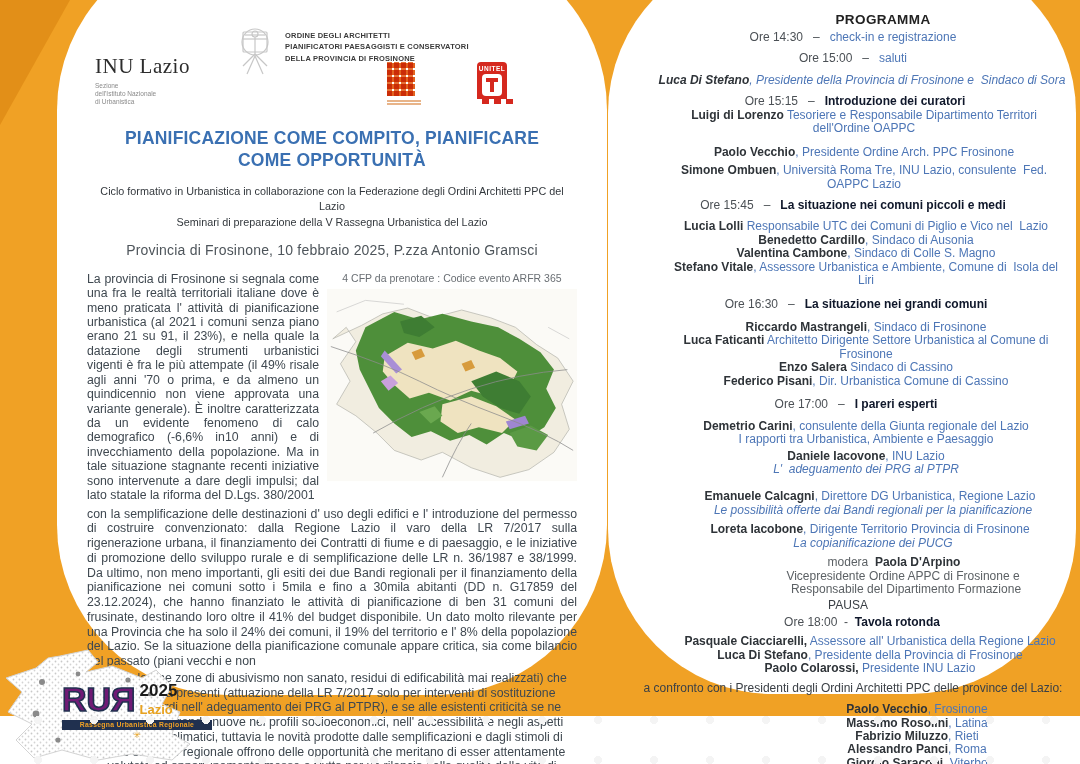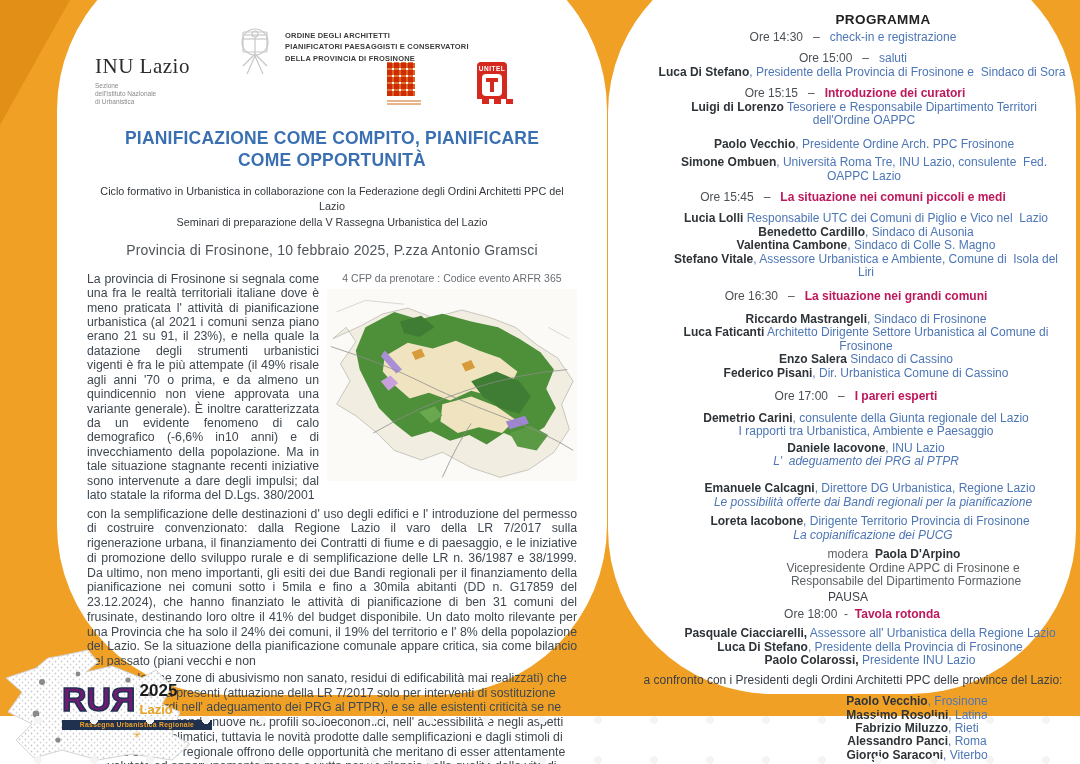--- a/index.html
+++ b/index.html
@@ -51,21 +51,21 @@
   .para-wide{margin-top:4px;font-size:12.3px;color:#3f4850;text-align:justify;line-height:1.2;}
   .para-tail{margin-top:2px;font-size:12.3px;color:#3f4850;text-align:center;line-height:1.2;
              padding:0 10px;}
 
   
   .pr-inner{position:absolute;left:0;top:52px;width:100%;height:694px;box-sizing:border-box;
             padding:12px 10px 0 22px;text-align:center;}
   .prog-heading{font-size:13.5px;font-weight:bold;color:#222;letter-spacing:.4px;margin-left:70px;}
   .prow{font-size:12px;line-height:1.12;white-space:pre-wrap;color:#3b4046;}
   .s-t{color:#4b5055;}
-  .s-b{font-weight:bold;color:#be185d;}
+  .s-b{font-weight:bold;color:#0f172a;}
   .s-n{font-weight:bold;color:#2e3338;}
   .s-r{color:#4d76b6;}
   .s-i{color:#4d76b6;font-style:italic;}
   .s-d{color:#3b4046;}
   .s-g{color:#5c6165;}
   .s-bl{color:#4d76b6;}
 
   
   .rur-badge{position:absolute;left:0px;top:648px;width:240px;height:116px;}
   .rur-overlay{position:absolute;left:62px;top:34px;}
@@ -181,21 +181,21 @@
       <div class="para-tail">attuati, larghe zone di abusivismo non sanato, residui di edificabilità mai realizzati) che come realtà presenti (attuazione della LR 7/2017 solo per interventi di sostituzione edilizia, ritardi nell' adeguamento dei PRG al PTPR), e se alle esistenti criticità se ne vanno aggiungendo nuove nei profili socioeconomici, nell' accessibilità e negli aspetti ambientali e climatici, tuttavia le novità prodotte dalle semplificazioni e dagli stimoli di livello statale e regionale offrono delle opportunità che meritano di esser attentamente valutate ed opportunamente messe a frutto per un rilancio della qualità della vita di città e territori.</div>
     </div>
   </div>
 
   <div class="panel panel-right">
     <div class="pr-inner">
       <div class="prog-heading">PROGRAMMA</div>
       <div id="program-rows">
           <div class="prow" style="margin-top: 4px; padding-left: 10px;"><span class="s-t">Ore 14:30   –   </span><span class="s-bl">check-in e registrazione</span></div>
           <div class="prow" style="margin-top: 8px; padding-left: 10px;"><span class="s-t">Ore 15:00   –   </span><span class="s-bl">saluti</span></div>
-          <div class="prow" style="margin-top: 0; padding-left: 28px;"><span class="s-n">Luca Di Stefano</span><span class="s-r">, Presidente della Provincia di Frosinone e  Sindaco di Sora</span></div>
+          <div class="prow" style="margin-top: 8px; padding-left: 28px; font-style: italic;"><span class="s-n">Luca Di Stefano</span><span class="s-r">, Presidente della Provincia di Frosinone e  Sindaco di Sora</span></div>
           <div class="prow" style="margin-top: 8px; padding-left: 14px;"><span class="s-t">Ore 15:15   –   </span><span class="s-b">Introduzione dei curatori</span></div>
           <div class="prow" style="margin-top: 0px; padding-left: 32px;"><span class="s-n">Luigi di Lorenzo</span><span class="s-r"> Tesoriere e Responsabile Dipartimento Territori dell'Ordine OAPPC</span></div>
           <div class="prow" style="margin-top: 10px; padding-left: 32px;"><span class="s-n">Paolo Vecchio</span><span class="s-r">, Presidente Ordine Arch. PPC Frosinone</span></div>
           <div class="prow" style="margin-top: 5px; padding-left: 32px;"><span class="s-n">Simone Ombuen</span><span class="s-r">, Università Roma Tre, INU Lazio, consulente  Fed. OAPPC Lazio</span></div>
           <div class="prow" style="margin-top: 8px; padding-left: 10px;"><span class="s-t">Ore 15:45   –   </span><span class="s-b">La situazione nei comuni piccoli e medi</span></div>
           <div class="prow" style="margin-top: 8px; padding-left: 36px;"><span class="s-n">Lucia Lolli</span><span class="s-r"> Responsabile UTC dei Comuni di Piglio e Vico nel  Lazio</span></div>
           <div class="prow" style="margin-top: 0px; padding-left: 36px;"><span class="s-n">Benedetto Cardillo</span><span class="s-r">, Sindaco di Ausonia</span></div>
           <div class="prow" style="margin-top: 0px; padding-left: 36px;"><span class="s-n">Valentina Cambone</span><span class="s-r">, Sindaco di Colle S. Magno</span></div>
           <div class="prow" style="margin-top: 0px; padding-left: 36px;"><span class="s-n">Stefano Vitale</span><span class="s-r">, Assessore Urbanistica e Ambiente, Comune di  Isola del Liri</span></div>
           <div class="prow" style="margin-top: 10px; padding-left: 16px;"><span class="s-t">Ore 16:30   –   </span><span class="s-b">La situazione nei grandi comuni</span></div>

